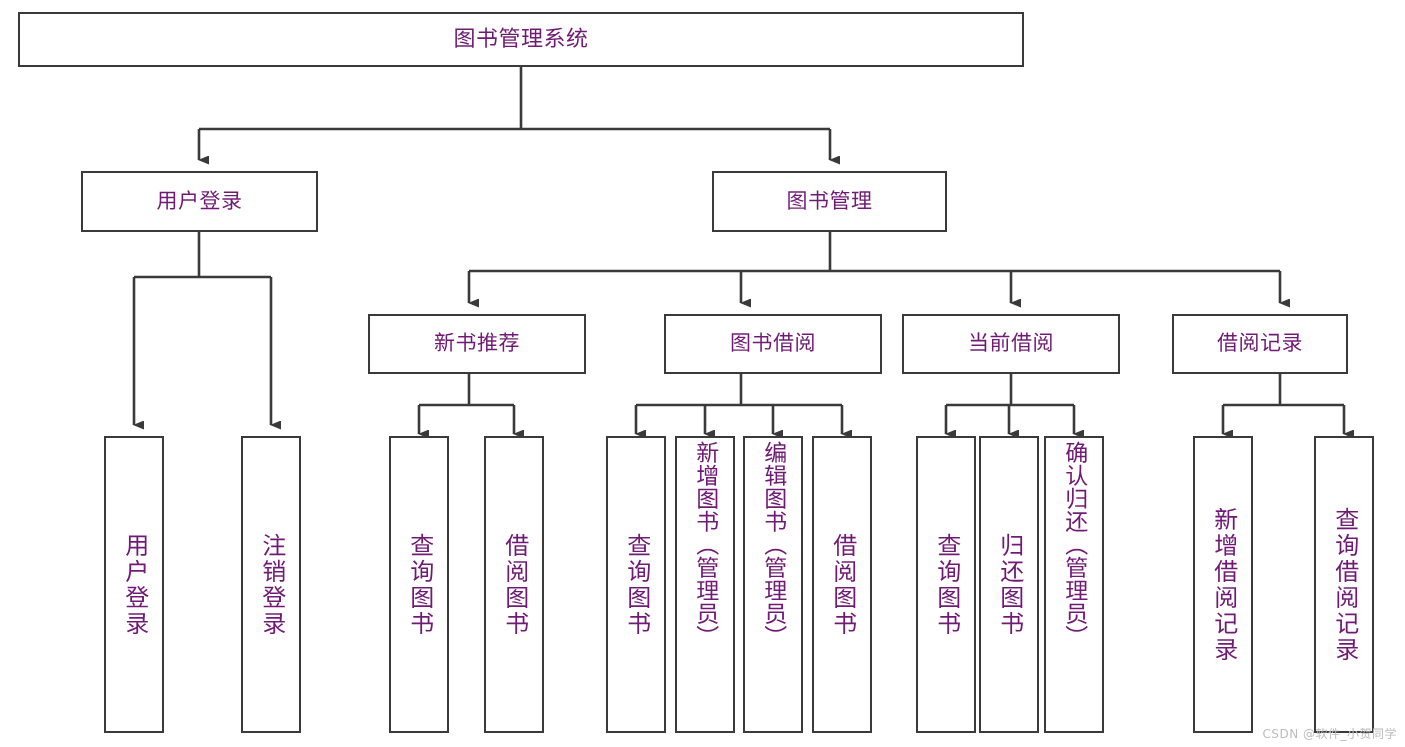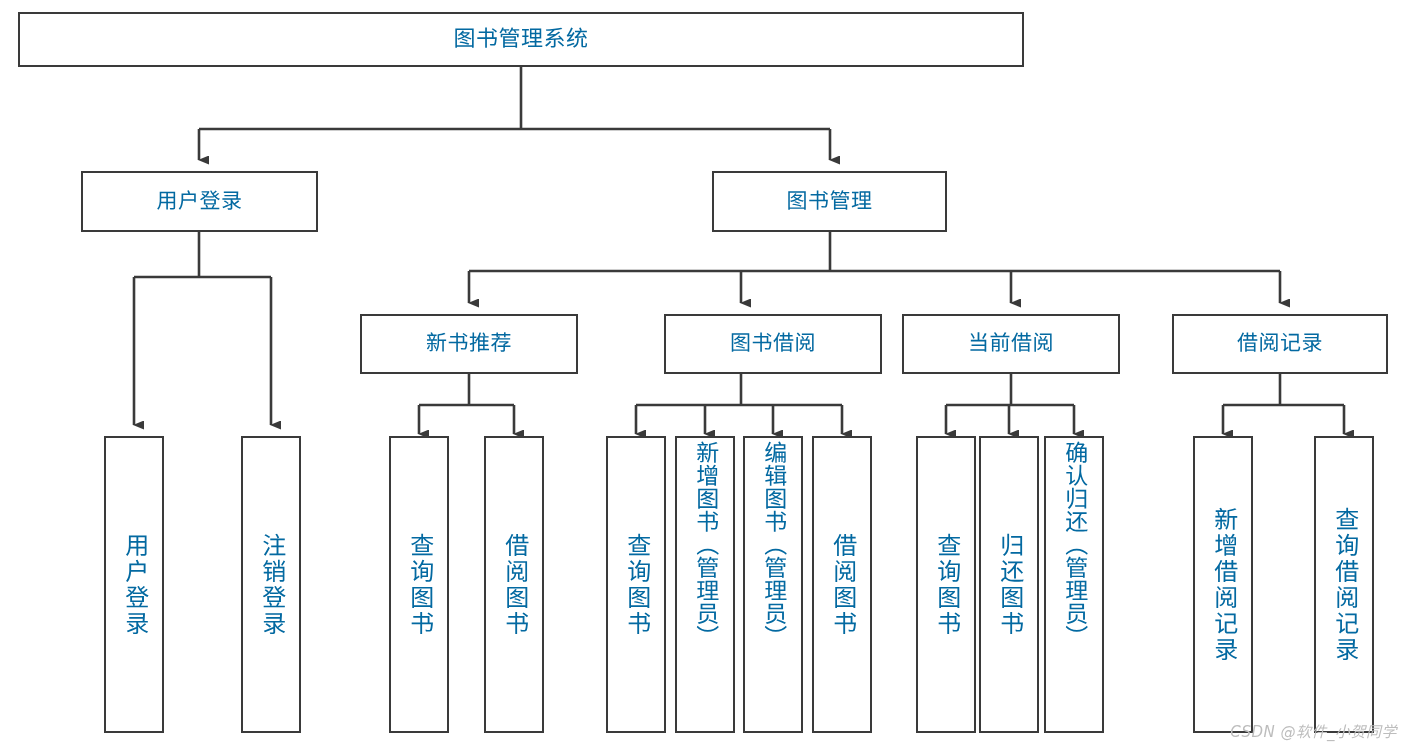--- a/index.html
+++ b/index.html
@@ -27,21 +27,21 @@
     pointer-events: none;
   }
   .node {
     position: absolute;
     box-sizing: border-box;
     background: #ffffff;
     border: 2px solid #3a3a3a;
     display: flex;
     align-items: center;
     justify-content: center;
-    color: #0369a1;
+    color: #701a75;
   }
   .node-label {
     display: block;
     text-align: center;
     letter-spacing: 0.5px;
     line-height: 1.1;
   }
   
   .node.horizontal .node-label {
     font-size: 21px;
@@ -73,26 +73,25 @@
     line-height: 1.02;
   }
   .node.leaf.mid-text {
     align-items: center;
     padding-top: 0;
   }
   #watermark {
     position: absolute;
     right: 8px;
     bottom: 6px;
-    font-size: 15px;
+    font-size: 12px;
     color: #bdbdbd;
     letter-spacing: 0.5px;
     white-space: nowrap;
     font-family: "DejaVu Sans", "Liberation Sans", sans-serif;
-    font-style: italic;
   }
 </style>
 </head>
 <body>
 
 <div id="diagram-root">
 
   <svg id="edge-layer" viewBox="0 0 1405 747" width="1405" height="747" xmlns="http://www.w3.org/2000/svg">
     <defs>
       <marker id="arrowhead" markerWidth="9" markerHeight="11" refX="4.5" refY="10" orient="auto" markerUnits="userSpaceOnUse">
@@ -147,30 +146,30 @@
     <span class="node-label">图书管理系统</span>
   </div>
 
   <div class="node horizontal" style="left:81px; top:171px; width:237px; height:61px;">
     <span class="node-label">用户登录</span>
   </div>
   <div class="node horizontal" style="left:712px; top:171px; width:235px; height:61px;align-items:center;">
     <span class="node-label">图书管理</span>
   </div>
 
-  <div class="node horizontal" style="left:360px; top:314px; width:218px; height:60px;">
+  <div class="node horizontal" style="left:368px; top:314px; width:218px; height:60px;">
     <span class="node-label">新书推荐</span>
   </div>
   <div class="node horizontal" style="left:664px; top:314px; width:218px; height:60px;">
     <span class="node-label">图书借阅</span>
   </div>
   <div class="node horizontal" style="left:902px; top:314px; width:218px; height:60px;">
     <span class="node-label">当前借阅</span>
   </div>
-  <div class="node horizontal" style="left:1172px; top:314px; width:216px; height:60px;">
+  <div class="node horizontal" style="left:1172px; top:314px; width:176px; height:60px;">
     <span class="node-label">借阅记录</span>
   </div>
 
   <div class="node leaf mid-text" style="left:104px; top:436px; width:60px; height:297px;">
     <span class="node-label">用户登录</span>
   </div>
   <div class="node leaf mid-text" style="left:241px; top:436px; width:60px; height:297px;">
     <span class="node-label">注销登录</span>
   </div>
 

